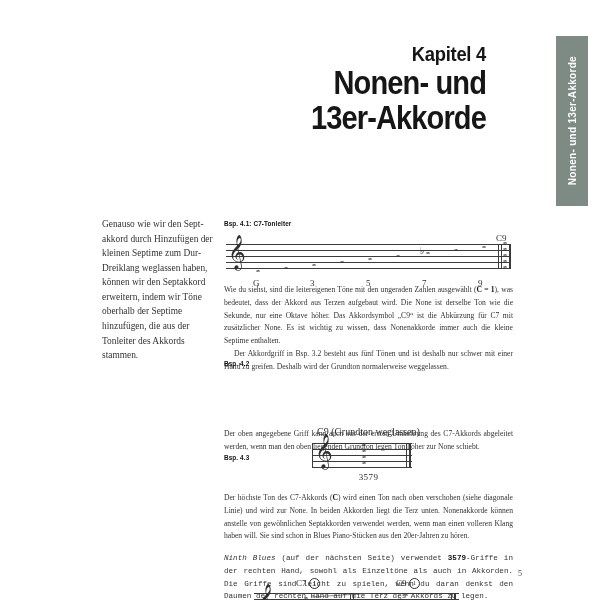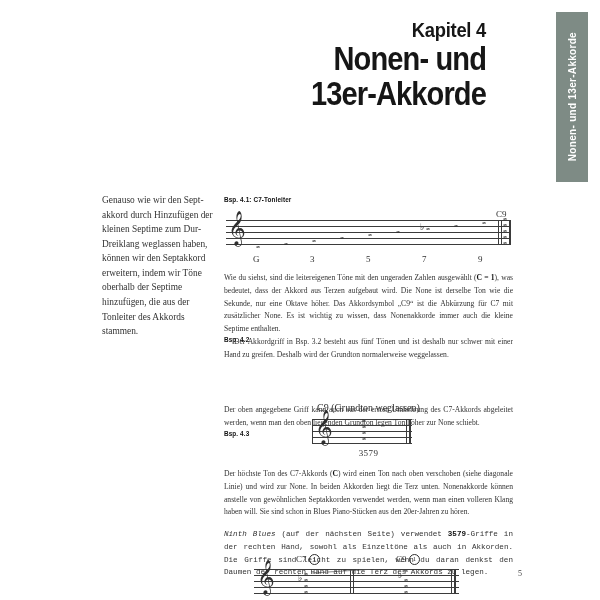--- a/index.html
+++ b/index.html
@@ -3,21 +3,21 @@
 <meta charset="utf-8">
 <style>
   html,body{margin:0;padding:0;}
   body{
     width:600px;height:600px;overflow:hidden;
     background:#ffffff;
     font-family:"Liberation Serif", serif;
     color:#2b2b2b;
     position:relative;
   }
-  .page{position:absolute;inset:0;}
+  .page{position:absolute;inset:0;margin-top:24px;}
 
   
   .side-tab{
     position:absolute; right:12px; top:12px;
     width:32px; height:170px;
     background:#7e8b85;
     display:flex; align-items:center; justify-content:center;
   }
   .side-tab-label{
     writing-mode:vertical-rl;
@@ -183,21 +183,21 @@
 
     <div class="chordname" style="left:272px;top:-3px;">C9</div>
 
     <div class="degree" style="left:29px;top:42px;">G</div>
     <div class="degree" style="left:86px;top:42px;">3</div>
     <div class="degree" style="left:142px;top:42px;">5</div>
     <div class="degree" style="left:198px;top:42px;">7</div>
     <div class="degree" style="left:254px;top:42px;">9</div>
   </div>
 
-  <div class="col" style="top:272px;">
+  <div class="col" style="top:260px;">
     <div class="body-text"><span>Wie du siehst, sind die leitereigenen Töne mit den ungeraden Zahlen ausgewählt (</span><b class="ink">C = 1</b><span>), was bedeutet, dass der Akkord aus Terzen aufgebaut wird. Die None ist derselbe Ton wie die Sekunde, nur eine Oktave höher. Das Akkordsymbol „C9“ ist die Abkürzung für C7 mit zusätzlicher None. Es ist wichtig zu wissen, dass Nonenakkorde immer auch die kleine Septime enthalten.</span></div>
     <div class="body-text">Der Akkordgriff in Bsp. 3.2 besteht aus fünf Tönen und ist deshalb nur schwer mit einer Hand zu greifen. Deshalb wird der Grundton normalerweise weggelassen.</div>
   </div>
 
   <div class="col" style="top:336px;">
     <div class="ex-label">Bsp. 4.2</div>
   </div>
 
   <div class="col music" style="top:346px;height:58px;">
     <div class="caption-center" style="left:0;right:0;top:0;">C9 (Grundton weglassen)</div>

